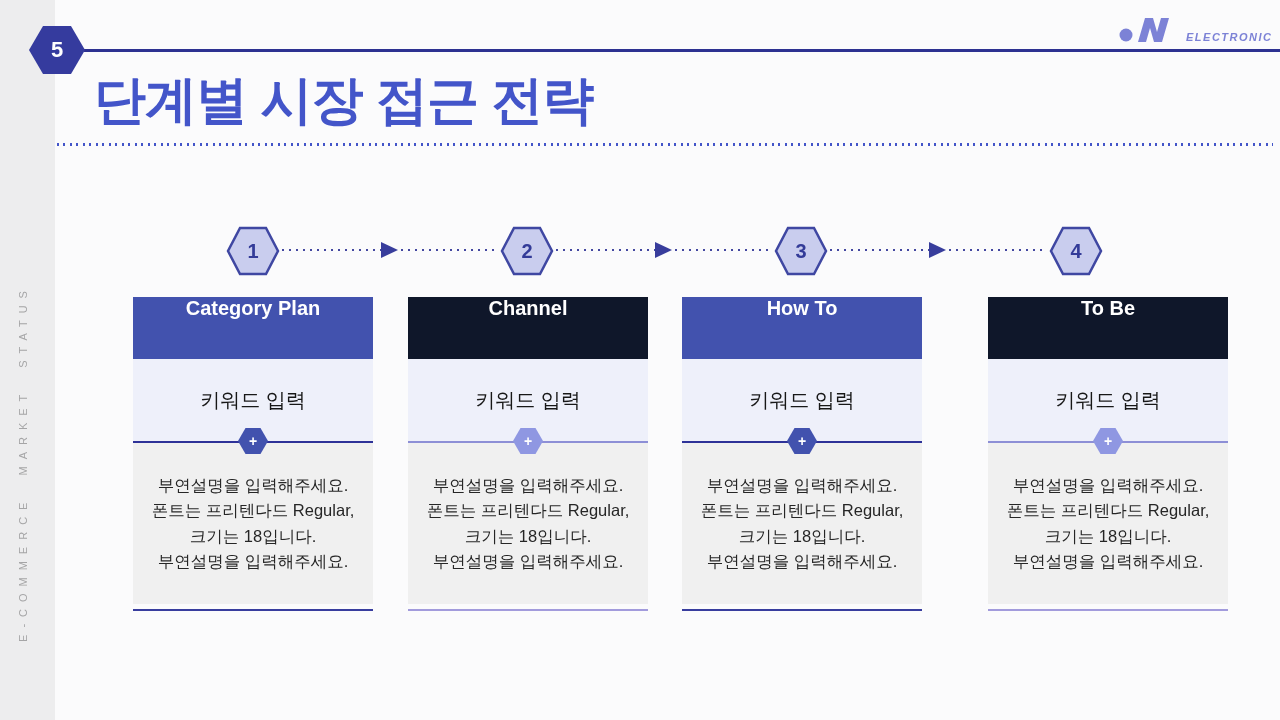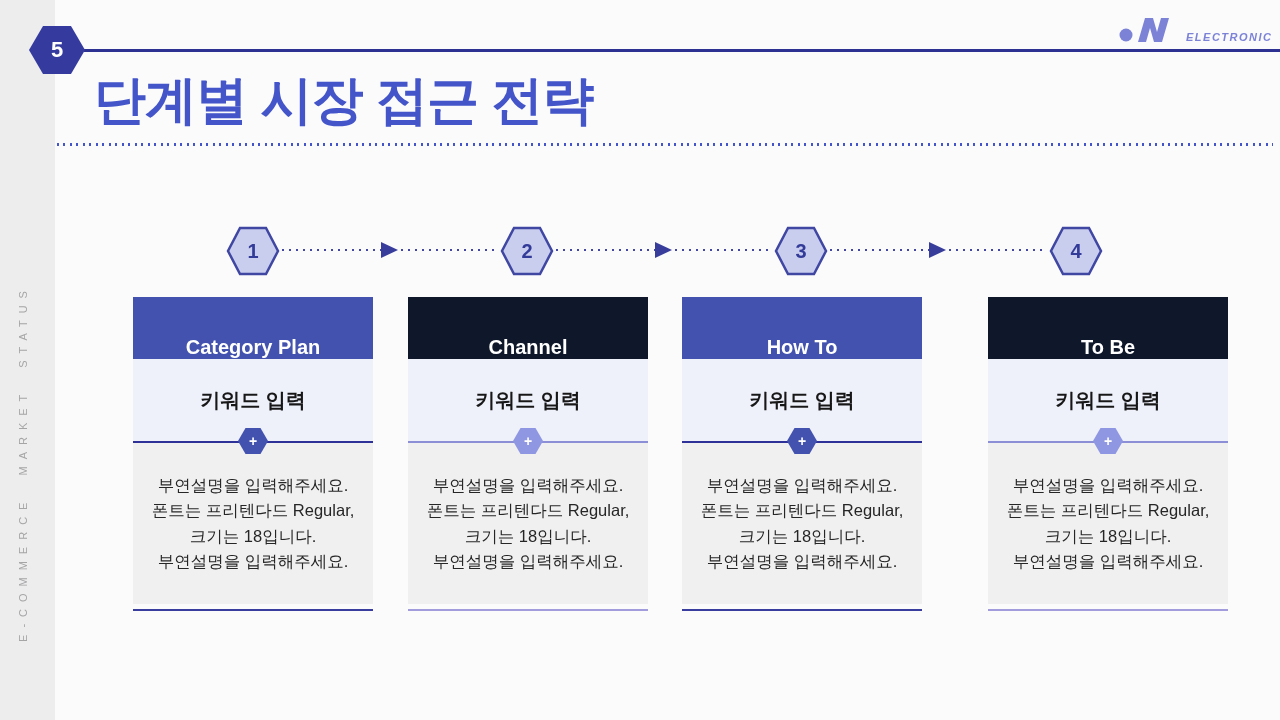--- a/index.html
+++ b/index.html
@@ -119,33 +119,33 @@
   }
 
   
   .card {
     position: absolute;
     top: 297px;
     width: 240px;
   }
   .card-header {
     height: 62px;
-    display: flex; align-items: flex-end; justify-content: center;
+    display: flex; align-items: flex-start; justify-content: center;
     color: #ffffff;
     font-size: 20px;
     font-weight: 700;
   }
   .card.dark  .card-header { background: #4252ae; }
   .card.light .card-header { background: #0f172a; }
   .card-keyword {
     height: 82px;
     background: #eef0fa;
     display: flex; align-items: center; justify-content: center;
     font-size: 20px;
-    font-weight: 700;
+    font-weight: 400;
     color: #171717;
   }
   .card-divider { height: 2px; }
   .card.dark  .card-divider { background: #2e3298; }
   .card.light .card-divider { background: #8d8fd6; }
   .plus-hex {
     position: absolute;
     left: 105px; top: 131px;
     width: 30px; height: 26px;
     clip-path: polygon(25% 0%, 75% 0%, 100% 50%, 75% 100%, 25% 100%, 0% 50%);

